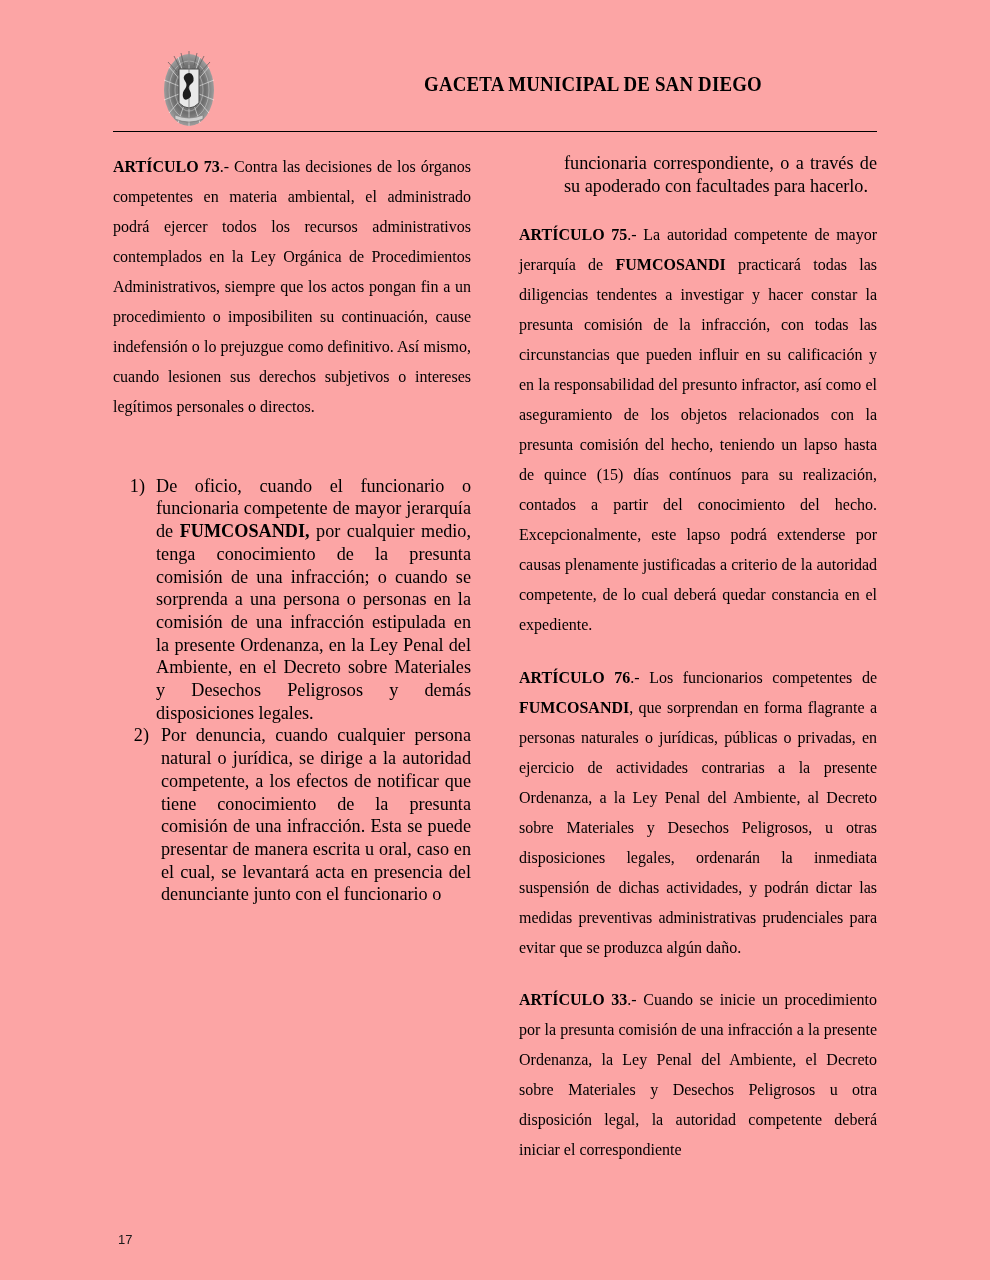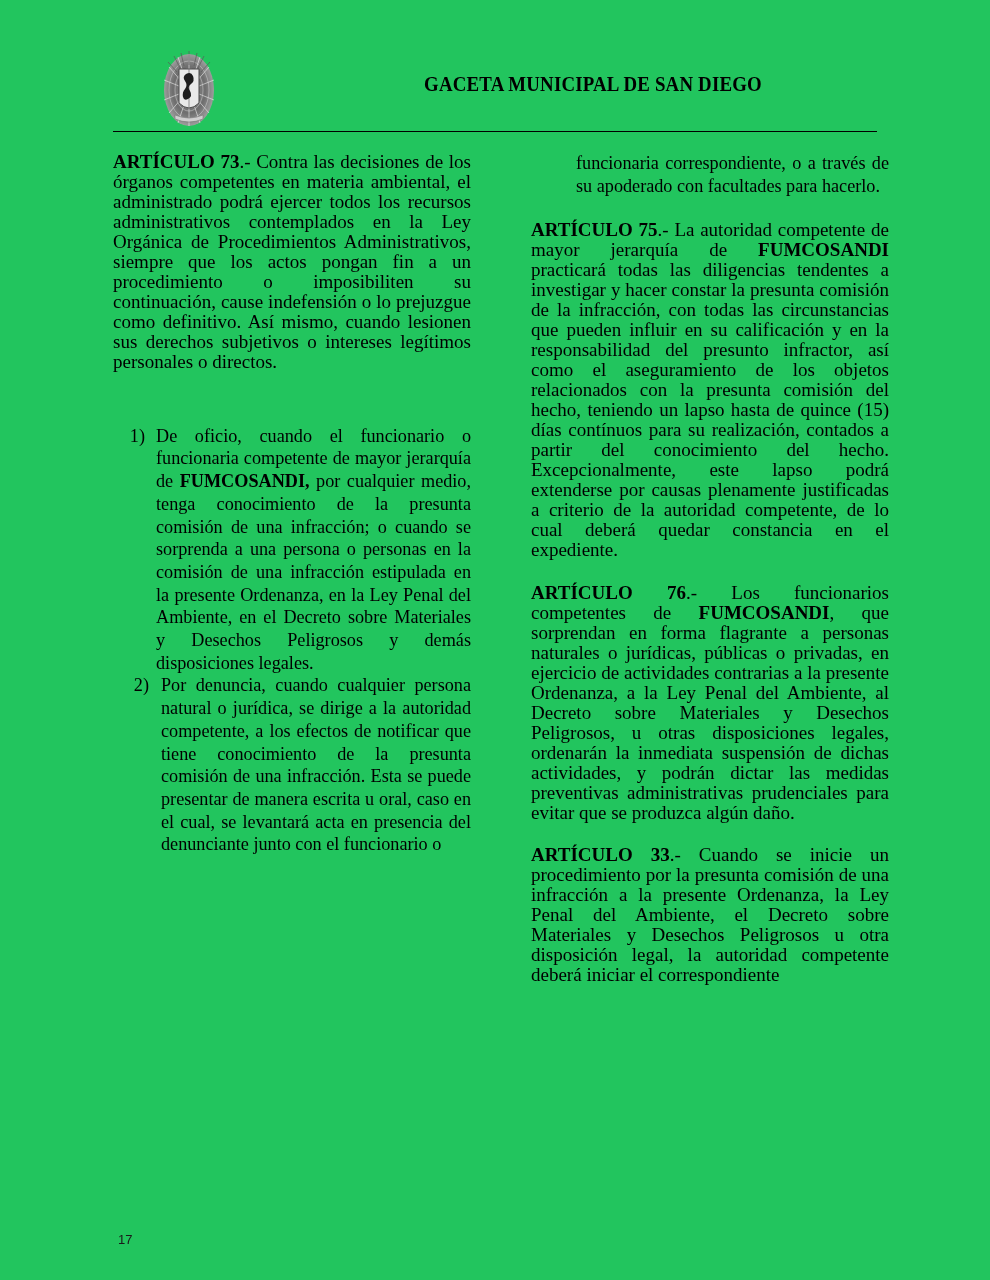--- a/index.html
+++ b/index.html
@@ -8,21 +8,21 @@
     background: #ffffff;
   }
   body {
     font-family: "Liberation Serif", "DejaVu Serif", serif;
     color: #000000;
   }
   .page {
     position: relative;
     width: 990px;
     height: 1280px;
-    background: #22c55e;
+    background: #fca5a5;
     overflow: hidden;
     box-sizing: border-box;
   }
 
   
   .masthead {
     position: absolute;
     left: 113px;
     top: 45px;
     width: 764px;
@@ -65,28 +65,28 @@
     top: 152px;
     width: 764px;
     height: 1010px;
   }
   .col {
     position: absolute;
     top: 0;
     width: 358px;
   }
   .col-left  { left: 0; }
-  .col-right { left: 418px; }
+  .col-right { left: 406px; }
 
   p.para {
     margin: 0 0 0 0;
     text-align: justify;
     text-justify: inter-word;
-    font-size: 19px;
-    line-height: 20px;
+    font-size: 16px;
+    line-height: 30px;
     hyphens: none;
   }
   .gap-sm { height: 22.7px; }
   .gap-md { height: 30px; }
 
   b, .bold { font-weight: bold; }
 
   
   .chapter-heading {
     text-align: center;

